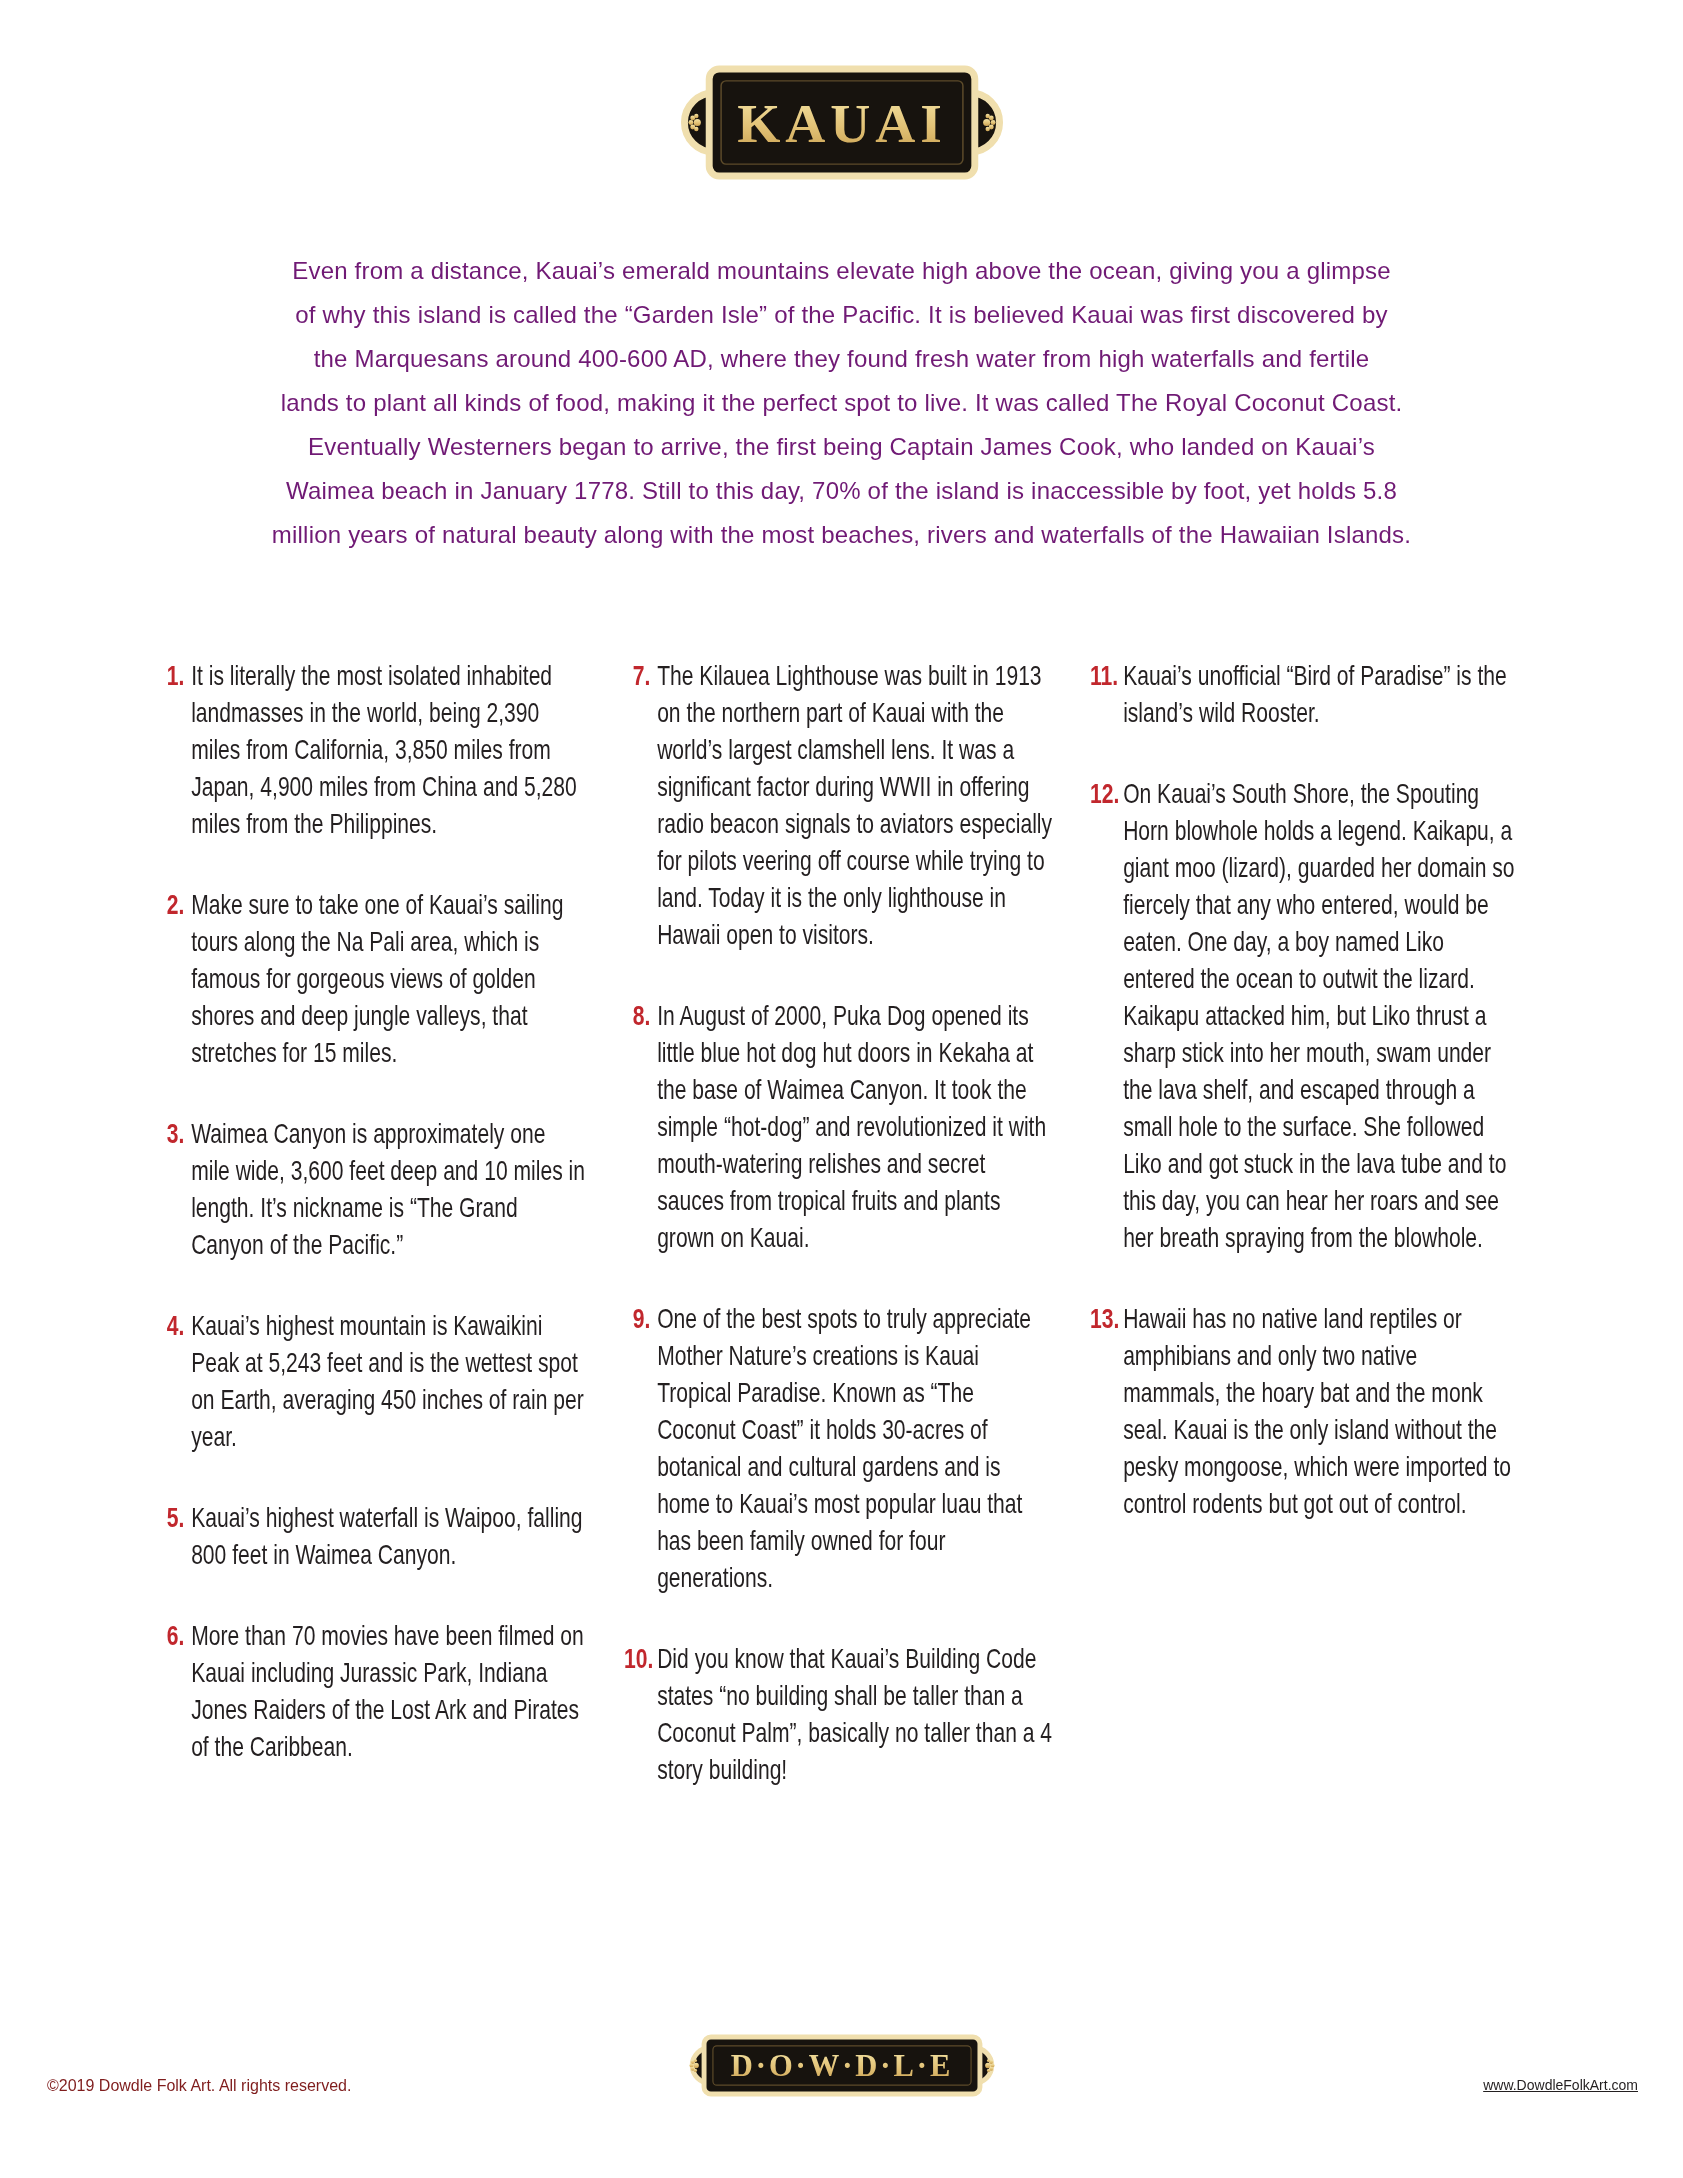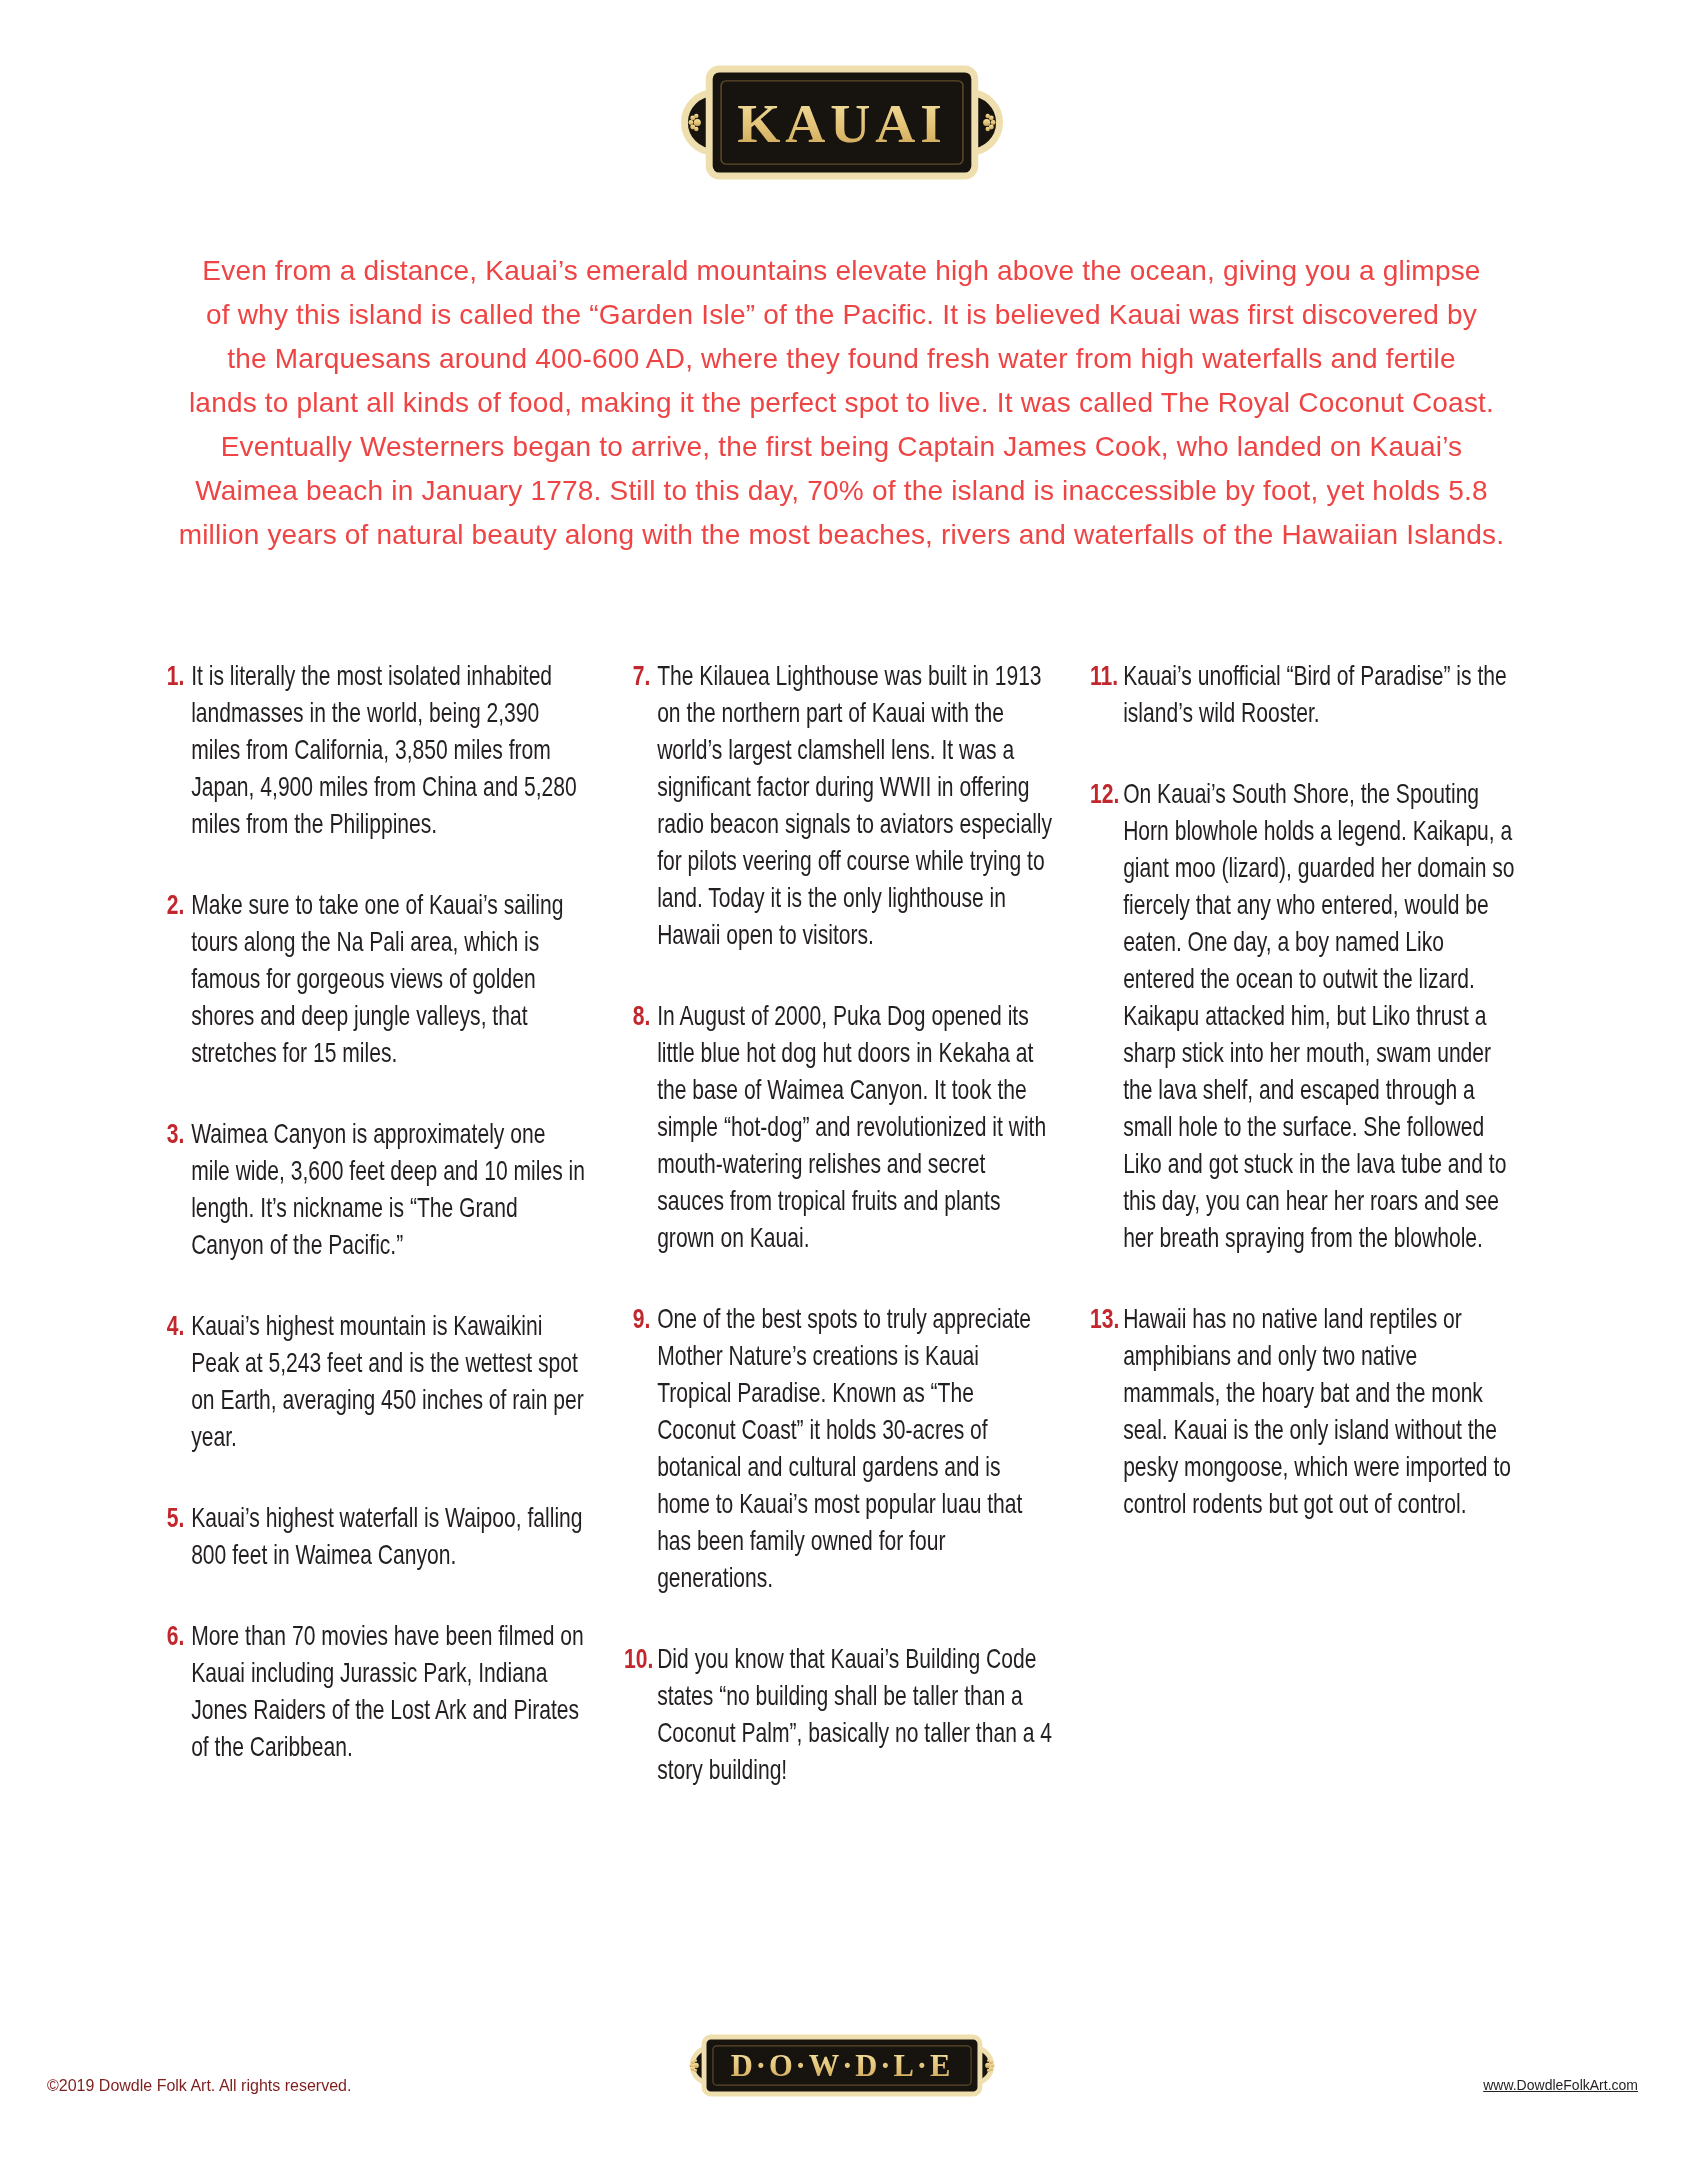--- a/index.html
+++ b/index.html
@@ -26,24 +26,24 @@
   }
 
   
   .intro {
     position: absolute;
     top: 249px;
     left: 50%;
     transform: translateX(-50%);
     width: 1544px;
     text-align: center;
-    font-size: 28px;
+    font-size: 24px;
     line-height: 44px;
     letter-spacing: 0.2px;
-    color: #ef4444;
+    color: #701a75;
     white-space: pre-line;
   }
 
   
   .facts {
     position: absolute;
     top: 657px;
     left: 158px;
     display: flex;
   }

